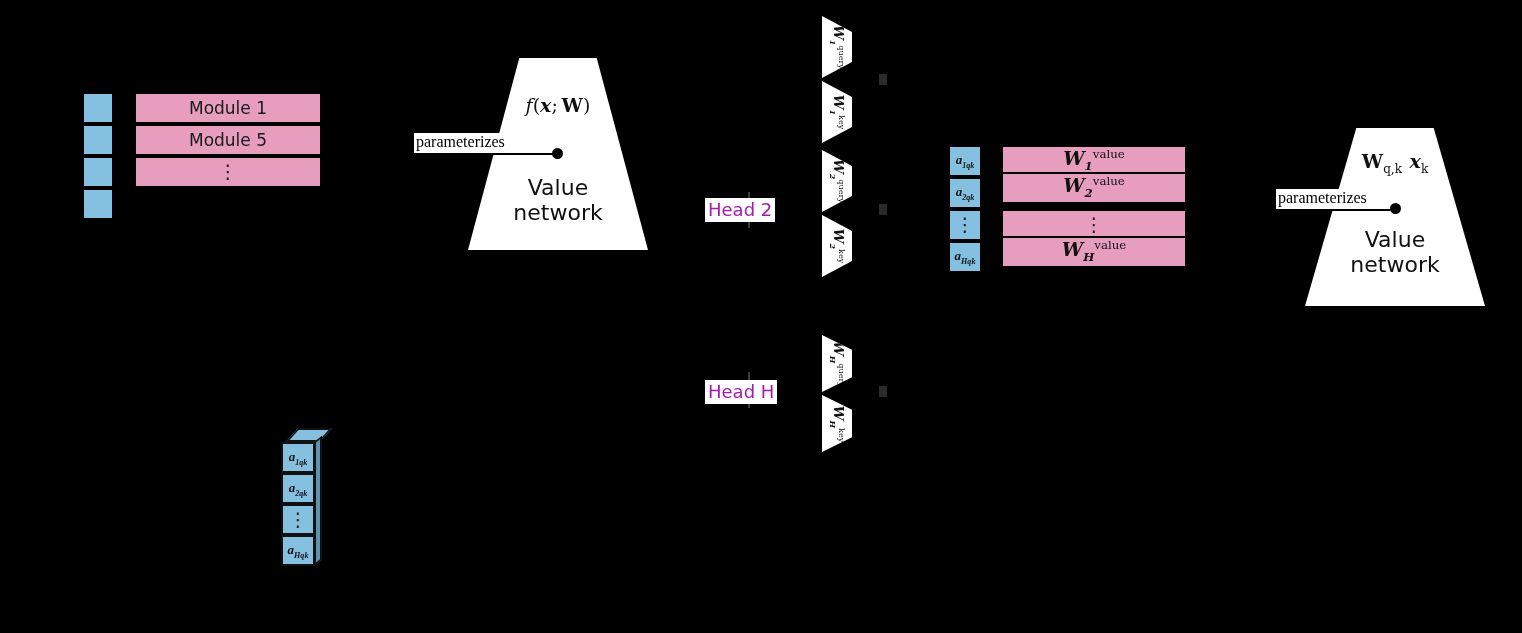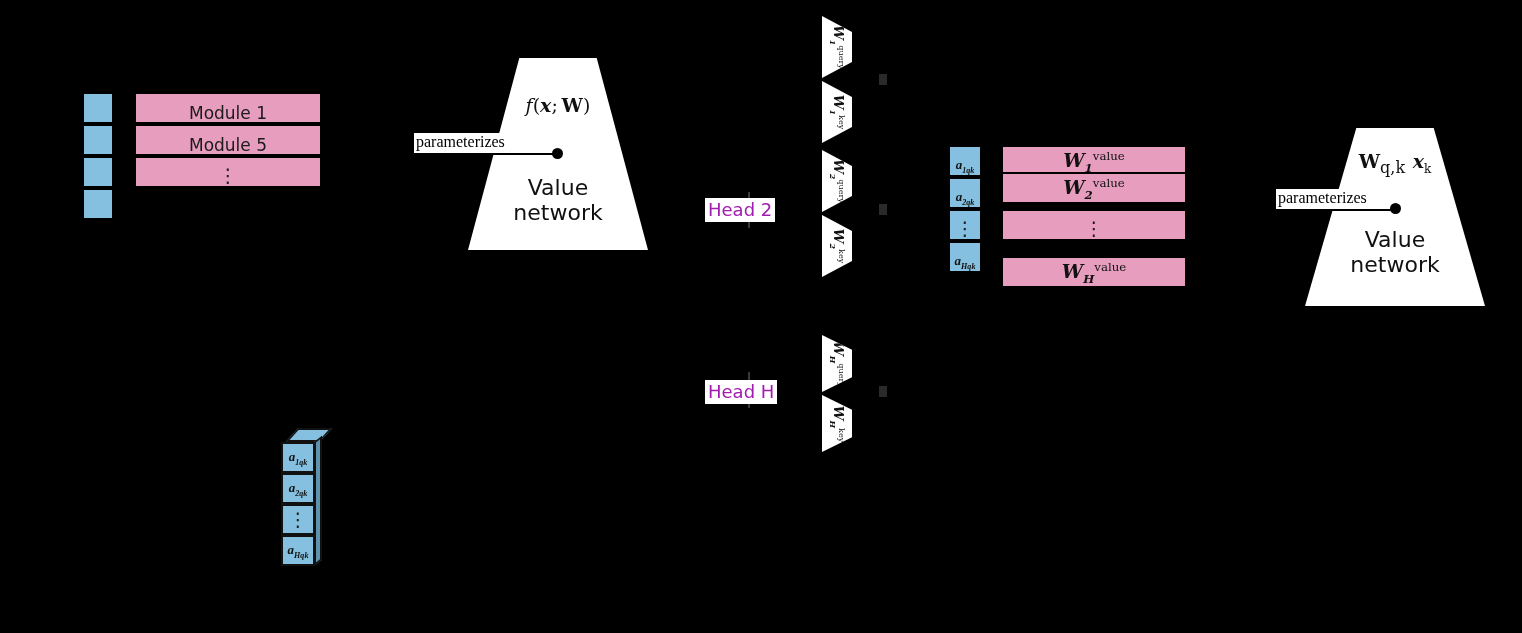--- a/index.html
+++ b/index.html
@@ -18,21 +18,21 @@
     overflow: hidden;
   }
   .abs { position: absolute; }
 
   
   .cell {
     position: absolute;
     box-sizing: border-box;
     border: 2px solid #000000;
     display: flex;
-    align-items: flex-end;
+    align-items: center;
     justify-content: center;
     color: #111111;
     line-height: 1;
   }
   .cell-blue { background: #85C0E0; }
   .cell-pink { background: #E79DBD; }
 
   .mod-label {
     font-family: "DejaVu Sans", sans-serif;
     font-size: 17px;
@@ -299,30 +299,30 @@
       </span>
     </div>
     <div class="cell cell-pink" style="left:1001px; top:172px; width:186px; height:32px;">
       <span class="wval">
         <span class="mbfi">W</span><sub class="si">2</sub><sup class="s">value</sup>
       </span>
     </div>
     <div class="cell cell-pink" style="left:1001px; top:209px; width:186px; height:32px;">
       <span class="vdots">⋮</span>
     </div>
-    <div class="cell cell-pink" style="left:1001px; top:256px; width:186px; height:32px;">
+    <div class="cell cell-pink" style="left:1001px; top:236px; width:186px; height:32px;">
       <span class="wval">
         <span class="mbfi">W</span><sub class="si">H</sub><sup class="s">value</sup>
       </span>
     </div>
   </div>
 
   <div class="trap-big trap-left" style="left:1305px; top:128px; width:180px; height:178px;">
     <div class="trap-net-title" style="top:22px;">
-      <span class="math mbf">W</span><sub class="s math mi" style="font-size:16px;">q,k</sub><span class="math">  </span><span class="math mbfi">x</span><sub class="s math mi" style="font-size:12px;">k</sub>
+      <span class="math mbf">W</span><sub class="s math mi" style="font-size:12px;">q,k</sub><span class="math">  </span><span class="math mbfi">x</span><sub class="s math mi" style="font-size:12px;">k</sub>
     </div>
     <div class="trap-net-name" style="top:100px;">
       <span>Value</span><br>
       <span>network</span>
     </div>
   </div>
 
   <div class="param-line" style="left:1276px; top:209px; width:120px;"></div>
   <div class="param-dot" style="left:1390px; top:203px;"></div>
   <div class="param-label" style="left:1276px; top:189px;">parameterizes</div>

